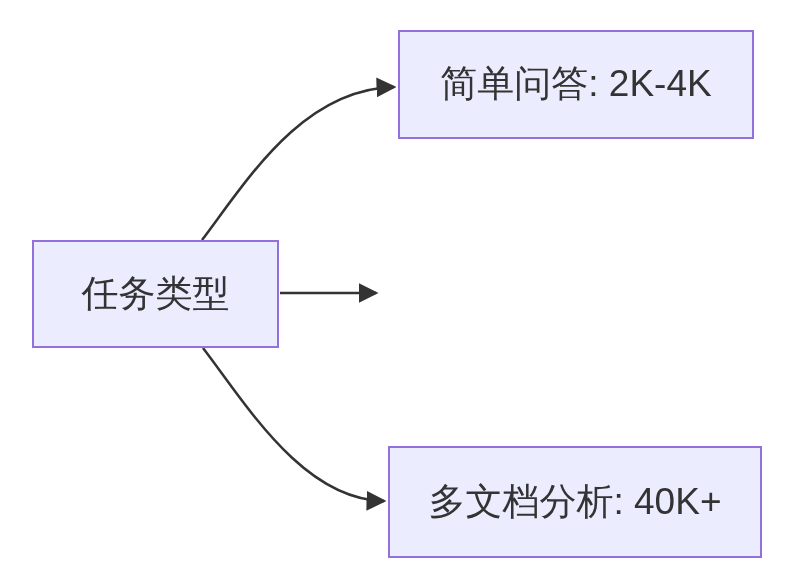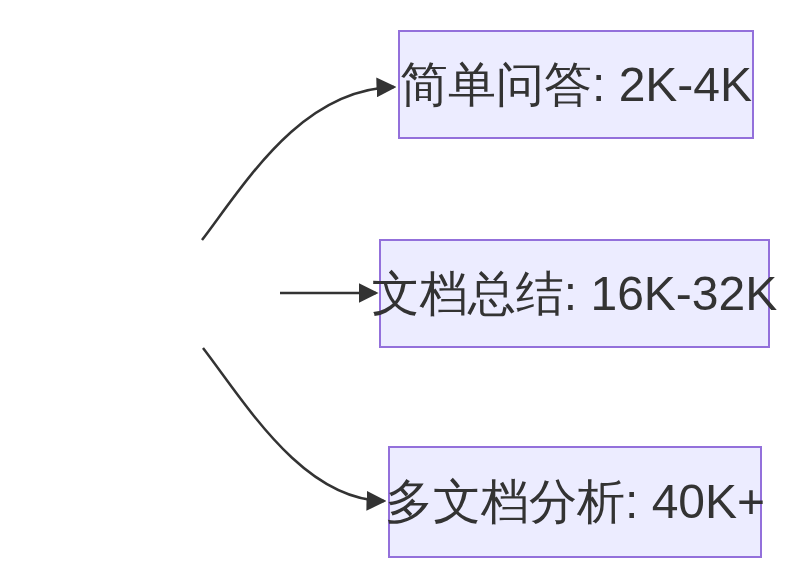--- a/index.html
+++ b/index.html
@@ -38,21 +38,21 @@
     stroke: none;
   }
   .node {
     position: absolute;
     display: flex;
     align-items: center;
     justify-content: center;
     background: var(--node-fill);
     border: 2px solid var(--node-border);
     color: var(--text);
-    font-size: 48px;
+    font-size: 37px;
     line-height: 1.2;
     white-space: nowrap;
     text-align: center;
   }
   .node-root   { left: 32px;  top: 240px; width: 247px; height: 108px; }
   .node-qa     { left: 398px; top: 30px;  width: 356px; height: 109px; }
   .node-doc    { left: 379px; top: 239px; width: 391px; height: 109px; }
   .node-multi  { left: 388px; top: 446px; width: 374px; height: 112px; }
 </style>
 </head>
@@ -64,26 +64,26 @@
     <defs>
       <marker id="arrowhead" viewBox="0 0 8 8" refX="7" refY="4" markerWidth="8" markerHeight="8" orient="auto">
         <path class="arrowhead-shape" d="M0,0 L8,4 L0,8 Z"></path>
       </marker>
     </defs>
     <path class="edge" d="M 202 240 C 246 182, 302 89, 394 87" marker-end="url(#arrowhead)"></path>
     <path class="edge" d="M 280 293 L 376 293" marker-end="url(#arrowhead)"></path>
     <path class="edge" d="M 203 348 C 246 404, 303 500, 384 501" marker-end="url(#arrowhead)"></path>
   </svg>
 
+  <div class="node node-root">
+    <span>任务类型</span>
+  </div>
 
   <div class="node node-qa">
     <span>简单问答: 2K-4K</span>
   </div>
 
-  <div class="node node-doc">
-    <span>文档总结: 16K-32K</span>
-  </div>
 
   <div class="node node-multi">
     <span>多文档分析: 40K+</span>
   </div>
 
 </div>
 
 </body></html>

